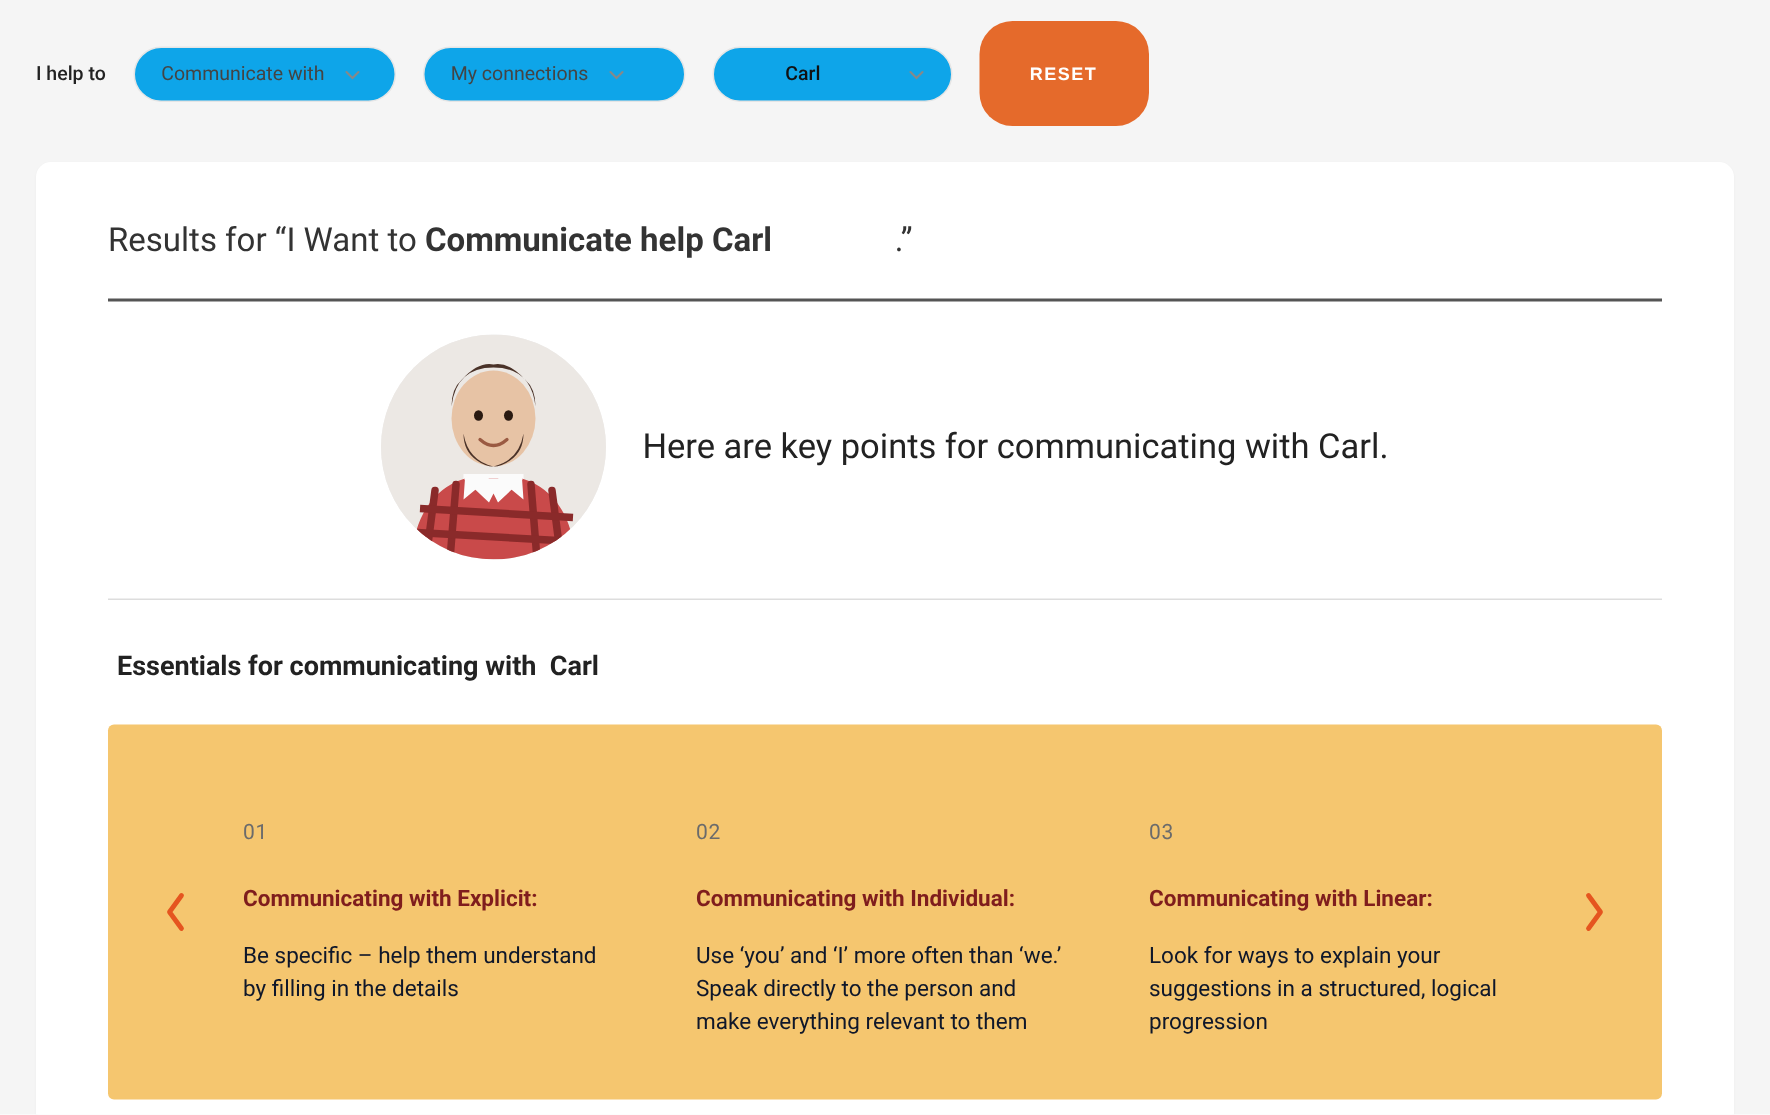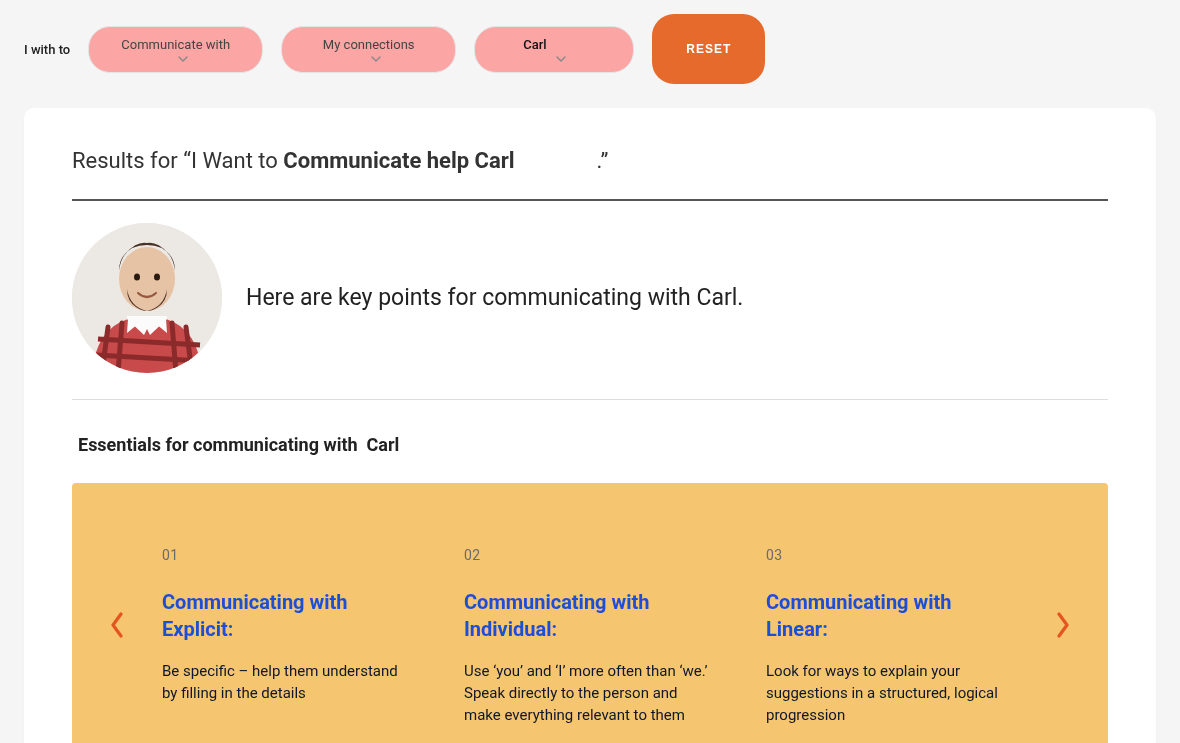--- a/index.html
+++ b/index.html
@@ -18,29 +18,28 @@
 }
 .filter-label {
   font-size: 13px;
   color: #222;
   font-weight: 500;
 }
 .dropdown {
   display: flex;
   align-items: center;
   justify-content: flex-start;
-  background: #fca5a5;
+  background: #0ea5e9;
   border: 1px solid #e5e5e5;
   border-radius: 22px;
   padding: 10px 18px;
   min-width: 175px;
   cursor: pointer;
   font-size: 13px;
   color: #444;
-  flex-direction: column;
 }
 .dropdown.narrow { min-width: 160px; }
 .chevron {
   display: inline-block;
   width: 10px;
   height: 10px;
   margin-left: 14px;
 }
 .chevron svg { width: 10px; height: 10px; }
 .reset-btn {
@@ -72,20 +71,21 @@
 .divider {
   border: none;
   border-top: 2px solid #555;
   margin-bottom: 22px;
 }
 .profile-row {
   display: flex;
   align-items: center;
   gap: 24px;
   padding-bottom: 26px;
+  justify-content: center;
 }
 .avatar {
   width: 150px;
   height: 150px;
   border-radius: 50%;
   background: #eee;
   overflow: hidden;
   flex-shrink: 0;
   display: flex;
   align-items: center;
@@ -138,38 +138,38 @@
   flex: 1;
   margin-top: 24px;
 }
 .tip-num {
   font-size: 14px;
   color: #6b6b6b;
   margin-bottom: 26px;
   letter-spacing: 0.5px;
 }
 .tip-title {
-  font-size: 20px;
+  font-size: 15px;
   font-weight: 700;
-  color: #1d4ed8;
+  color: #7f1d1d;
   margin-bottom: 18px;
   line-height: 1.35;
 }
 .tip-body {
   font-size: 15px;
   font-weight: 400;
   color: #0f172a;
   line-height: 1.45;
 }
 </style>
 </head>
 <body>
 
 <div class="filter-bar">
-  <span class="filter-label">I with to</span>
+  <span class="filter-label">I help to</span>
 
   <div class="dropdown">
     <span>Communicate with</span>
     <span class="chevron">
       <svg viewBox="0 0 10 10">
           <path d="M1 3 L5 7 L9 3" stroke="#888" stroke-width="1.4" fill="none" stroke-linecap="round"></path>
         </svg>
     </span>
   </div>
 

